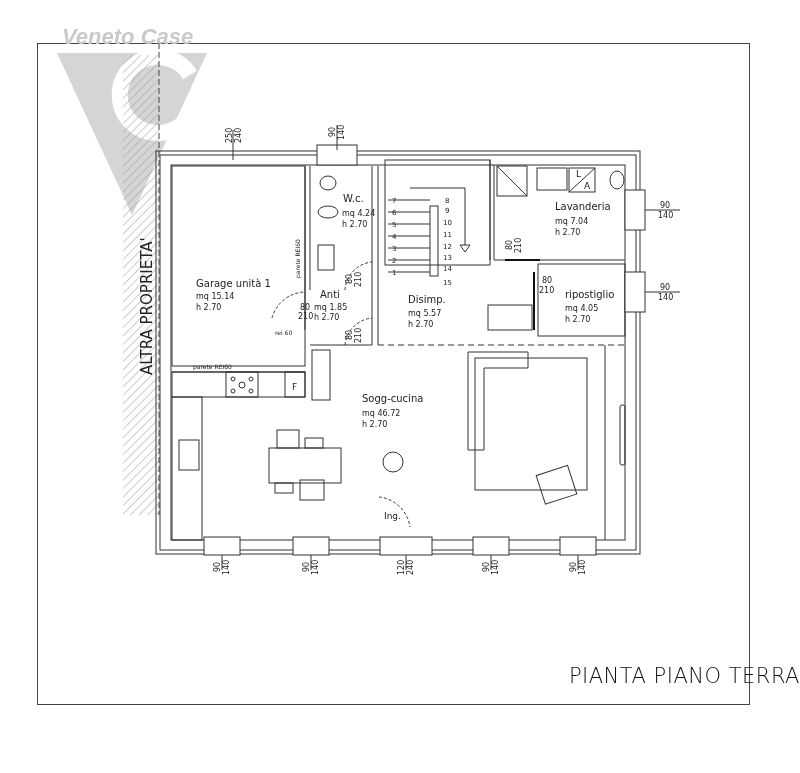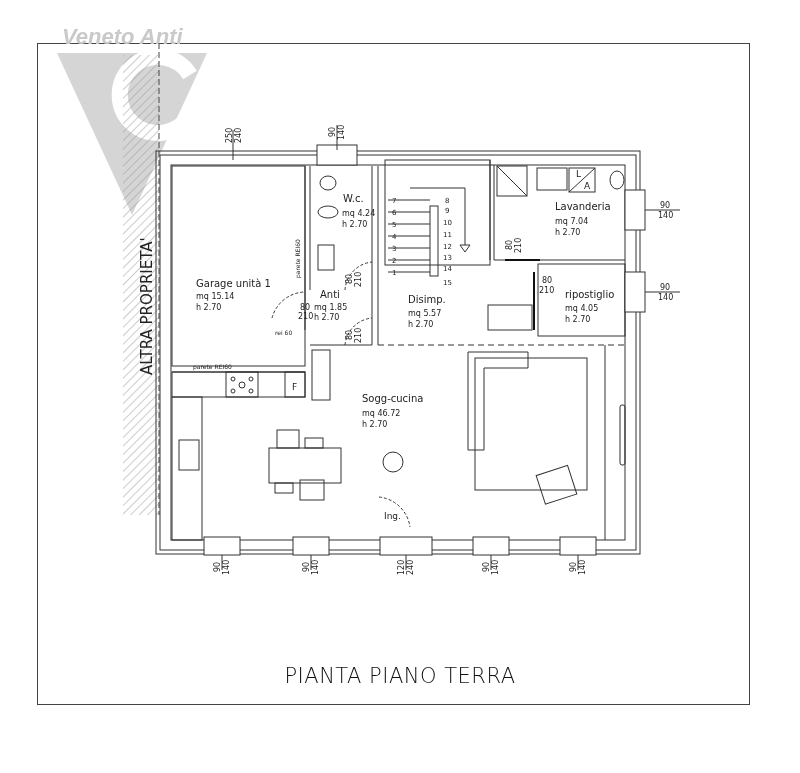--- a/index.html
+++ b/index.html
@@ -1,27 +1,27 @@
 <!DOCTYPE html>
 <html><head>
 <meta charset="utf-8">
 <style>
   html, body { margin:0; padding:0; background:#ffffff; }
   body { width:800px; height:773px; position:relative; overflow:hidden; font-family:"DejaVu Sans", sans-serif; }
   #plan { position:absolute; left:0; top:0; }
   .frame { position:absolute; left:37px; top:43px; width:713px; height:662px; border:1px solid #444; box-sizing:border-box; }
-  .title { position:absolute; left:0; width:800px; top:664px; text-align:center; font-size:21px; letter-spacing:0.5px; color:#111; font-family:"DejaVu Sans", sans-serif; font-weight:300; }
+  .title { position:absolute; left:0; width:800px; top:664px; text-align:right; font-size:21px; letter-spacing:0.5px; color:#111; font-family:"DejaVu Sans", sans-serif; font-weight:300; }
   .wm-text { position:absolute; left:62px; top:24px; font-family:"Liberation Sans", sans-serif; font-weight:bold; font-style:italic; font-size:22px; color:#c9c9c9; }
   text { font-family:"DejaVu Sans", sans-serif; fill:#222; }
 </style>
 </head>
 <body>
 
 <div class="frame"></div>
-<div class="wm-text">Veneto Anti</div>
+<div class="wm-text">Veneto Case</div>
 
 <svg id="plan" width="800" height="773" viewBox="0 0 800 773">
 
   <g opacity="0.35">
     <polygon points="57,53 207,53 132,215" fill="#8a8a8a"></polygon>
     <path d="M190,75 A38,38 0 1,0 190,115" fill="none" stroke="#fff" stroke-width="16"></path>
   </g>
 
   <defs>
     <pattern id="hatch" width="6" height="6" patternUnits="userSpaceOnUse" patternTransform="rotate(45)">

